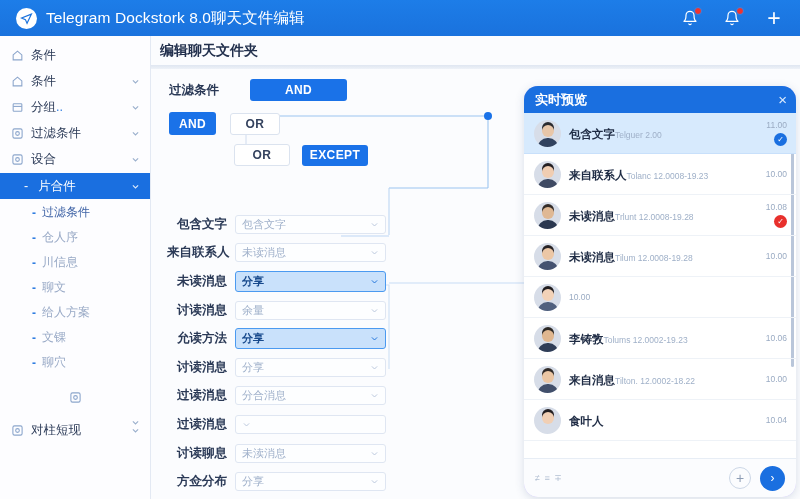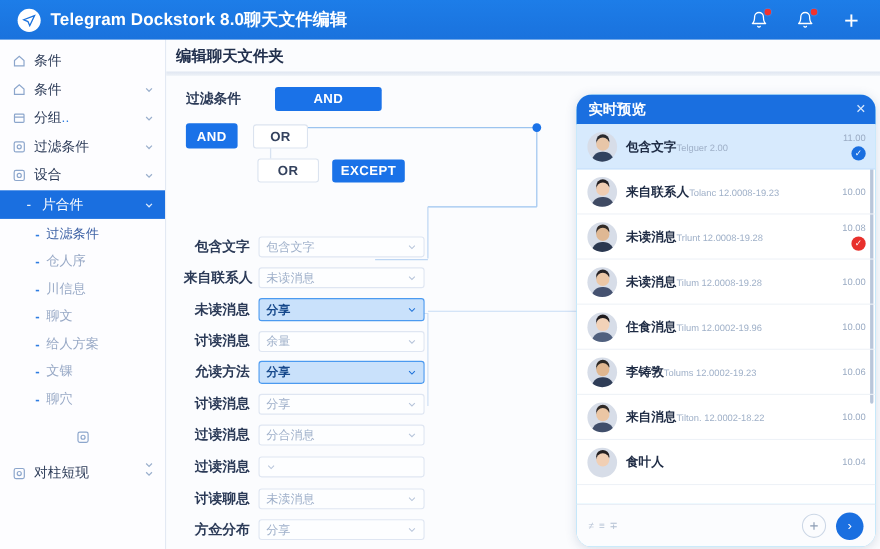--- a/index.html
+++ b/index.html
@@ -18,21 +18,21 @@
     display: flex; align-items: center; padding: 0 16px; z-index: 30;
   }
   .logo-mark {
     width: 21px; height: 21px; border-radius: 50%;
     background: #ffffff; color: #1a72dd;
     display: flex; align-items: center; justify-content: center;
     font-size: 15px; font-weight: bold; line-height: 1; margin-right: 9px;
     flex: 0 0 auto;
   }
   .app-title {
-    color: #fff; font-size: 15.5px; font-weight: bold; letter-spacing: .1px;
+    color: #fff; font-size: 15.5px; font-weight: normal; letter-spacing: .1px;
     white-space: nowrap;
   }
   .top-actions { margin-left: auto; display: flex; align-items: center; gap: 22px; }
   .ico-btn { position: relative; width: 20px; height: 20px; display:flex; align-items:center; justify-content:center; }
   .ico-btn svg { display: block; }
   .badge-dot {
     position: absolute; top: -1px; right: -2px; width: 8px; height: 8px;
     border-radius: 50%; background: #f0332f; border: 1px solid #2f86ea;
   }
   .plus-ico { color: #fff; font-size: 23px; line-height: 20px; font-weight: 300; }
@@ -119,21 +119,21 @@
   .fsel .fcar svg { display: block; }
   .frow.sel .fsel {
     background: #c9e1fb; border: 1px solid #4b9af0; color: #17498c; font-weight: bold;
     height: 21px;
   }
   .frow.sel .fsel .fcar { color: #1a6fd8; }
 
   
   .preview {
     position: absolute; left: 524px; top: 86px; width: 272px; height: 411px;
-    background: #7dd3fc; border-radius: 14px;
+    background: #c4b5fd; border-radius: 14px;
     box-shadow: 0 2px 10px rgba(40,70,120,.17);
     overflow: hidden; z-index: 15;
     display: flex; flex-direction: column;
   }
   .pv-head {
     height: 27px; background: #1a6fe0; display: flex; align-items: center;
     padding: 0 9px 0 11px; flex: 0 0 27px;
   }
   .pv-title { color: #fff; font-size: 13px; font-weight: bold; }
   .pv-close { margin-left: auto; color: #dbeafd; font-size: 15px; line-height: 1; font-weight: 300; }
@@ -554,21 +554,20 @@
           <span class="pv-txt"><span class="pv-name">未读消息</span><span class="pv-sub">Tilum 12.0008-19.28</span></span>
           <span class="pv-meta">
             <span class="pv-time">10.00</span>
           </span>
         </div>
         <div class="pv-item">
           <span class="av">
             <span class="body" style="background:#50607e"></span>
             <span class="face" style="background:#f2d2b8;box-shadow:0 -3px 0 0 #1f1c1f"></span>
           </span>
-          <span class="pv-txt"><span class="pv-name">住食消息</span><span class="pv-sub">Tilum 12.0002-19.96</span></span>
           <span class="pv-meta">
             <span class="pv-time">10.00</span>
           </span>
         </div>
         <div class="pv-item">
           <span class="av">
             <span class="body" style="background:#2f3d57"></span>
             <span class="face" style="background:#e0b790;box-shadow:0 -3px 0 0 #2b2724"></span>
           </span>
           <span class="pv-txt"><span class="pv-name">李铸敩</span><span class="pv-sub">Tolums 12.0002-19.23</span></span>

